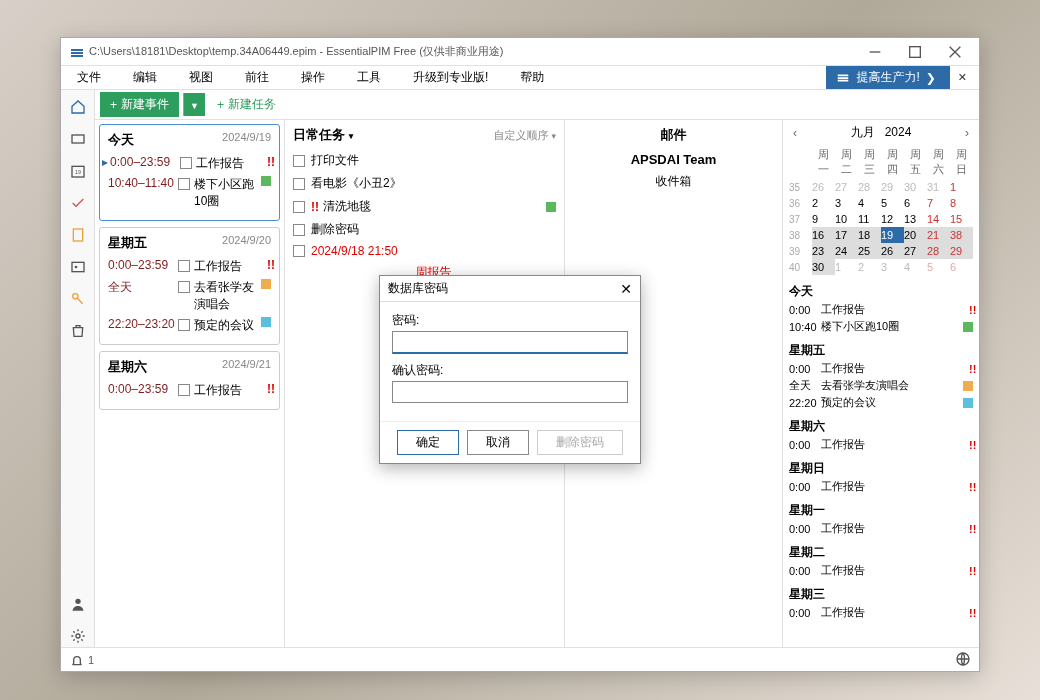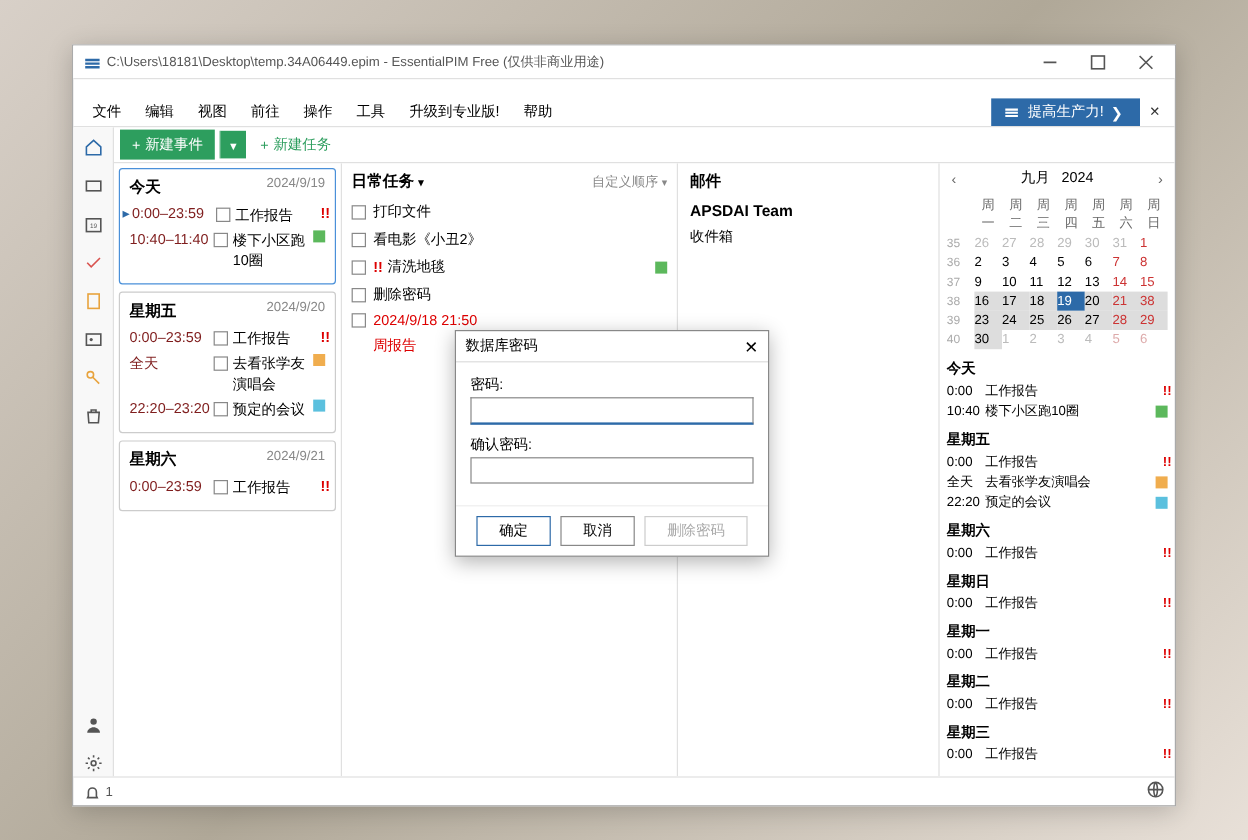--- a/index.html
+++ b/index.html
@@ -2,41 +2,41 @@
 <html><head>
 <meta charset="utf-8">
 <style>
 * { box-sizing: border-box; margin: 0; padding: 0; }
 body { font-family: "Microsoft YaHei", "Segoe UI", sans-serif; font-size: 12px; background: linear-gradient(135deg,#d8d0c8 0%,#b0a898 50%,#e8e0d8 100%); width:1040px; height:700px; overflow:hidden; position:relative; }
 .window { position:absolute; top:37px; left:60px; width:920px; height:635px; background:#fff; border:1px solid #aaa; display:flex; flex-direction:column; box-shadow:0 4px 20px rgba(0,0,0,0.2); }
 .titlebar { height:28px; display:flex; align-items:center; padding:0 4px 0 8px; background:#fff; border-bottom:1px solid #e0e0e0; font-size:11px; color:#555; }
 .titlebar .icon{width:14px;height:14px;margin-right:6px;color:#2d6aa8;}
 .titlebar-title{flex:1;}
 .winbtn{width:40px;height:26px;display:flex;align-items:center;justify-content:center;color:#555;}
-.menubar{height:24px;display:flex;align-items:center;padding:0 8px;gap:4px;border-bottom:1px solid #e0e0e0;font-size:12px;margin-top:16px;}
+.menubar{height:24px;display:flex;align-items:center;padding:0 8px;gap:16px;border-bottom:1px solid #e0e0e0;font-size:12px;}
 .menubar .mi{padding:3px 8px;}
 .menubar-right{margin-left:auto;display:flex;align-items:center;gap:4px;}
 .promo{background:#2d6aa8;color:#fff;padding:3px 14px 3px 10px;font-size:12px;display:flex;align-items:center;gap:6px;}
 .promo svg{width:14px;height:14px;}
 .closex{padding:0 4px;color:#333;font-size:11px;}
 .body{flex:1;display:flex;overflow:hidden;}
 .sidebar{width:34px;background:#f8f8f8;border-right:1px solid #e0e0e0;display:flex;flex-direction:column;align-items:center;padding-top:6px;gap:10px;}
 .sidebar .sbi{width:22px;height:22px;display:flex;align-items:center;justify-content:center;color:#555;}
 .sidebar .sbi.active{color:#2d6aa8;}
 .sidebar .spacer{flex:1;}
 .main{flex:1;display:flex;flex-direction:column;}
 .toolbar{height:30px;display:flex;align-items:center;padding:3px 5px;gap:4px;border-bottom:1px solid #e0e0e0;}
 .btn-primary{background:#2d9e5e;color:#fff;border:none;padding:4px 10px;font-size:12px;display:flex;align-items:center;gap:4px;}
 .btn-split{background:#2d9e5e;color:#fff;border:none;border-left:1px solid rgba(255,255,255,0.3);padding:4px 6px;}
 .btn-link{background:none;border:none;color:#2d9e5e;display:flex;align-items:center;gap:4px;padding:4px 8px;font-size:12px;}
 .content{flex:1;display:flex;overflow:hidden;}
 .col{border-right:1px solid #e0e0e0;overflow-y:auto;}
 .col1{width:190px;padding:4px;}
 .col2{width:280px;padding:6px 8px;}
-.col3{flex:1;padding:6px 10px;}
+.col3{flex:1;padding:6px 10px;text-align:center;}
 .col4{width:196px;padding:4px 6px;border-right:none;}
 .daycard{border:1px solid #ccc;border-radius:3px;margin-bottom:6px;padding:6px 8px;}
 .daycard.today{border:1px solid #4a90d9;}
 .dayhead{display:flex;justify-content:space-between;font-weight:bold;font-size:13px;margin-bottom:6px;}
 .dayhead .date{color:#888;font-weight:normal;font-size:11px;}
 .evrow{display:flex;align-items:flex-start;margin-bottom:4px;font-size:12px;}
 .evrow .time{width:70px;color:#7f1d1d;}
 .evrow .cb{width:12px;height:12px;border:1px solid #888;margin-right:4px;margin-top:2px;flex-shrink:0;}
 .evrow .txt{flex:1;}
 .marker{width:4px;color:#d00;font-weight:bold;margin-left:2px;}
@@ -45,21 +45,21 @@
 .sq.orange{background:#f0ad4e;}
 .sq.blue{background:#5bc0de;}
 .col2-head{display:flex;justify-content:space-between;align-items:center;margin-bottom:8px;}
 .col2-head .title{font-weight:bold;font-size:13px;}
 .col2-head .sort{color:#888;font-size:11px;}
 .taskrow{display:flex;align-items:center;margin-bottom:6px;font-size:12px;}
 .taskrow .cb{width:12px;height:12px;border:1px solid #888;margin-right:6px;flex-shrink:0;}
 .taskrow .pri{color:#d00;font-weight:bold;margin-right:4px;}
 .taskrow .txt{flex:1;}
 .taskrow.overdue .txt{color:#d00;}
-.indent{margin-left:18px;}
+.indent{margin-left:18px;text-align:center;}
 .col3 .title{font-weight:bold;font-size:13px;margin-bottom:8px;}
 .col3 .team{font-weight:bold;font-size:13px;margin-bottom:6px;}
 .col3 .folder{font-size:12px;}
 .calendar{}
 .calhead{display:flex;align-items:center;justify-content:space-between;font-size:12px;margin-bottom:4px;}
 .calhead .nav{color:#666;padding:0 4px;}
 .caltable{width:100%;border-collapse:collapse;font-size:11px;}
 .caltable th{color:#666;font-weight:normal;padding:2px;}
 .caltable td{text-align:left;padding:2px 0;width:22px;}
 .caltable .wk{color:#aaa;font-size:10px;}

